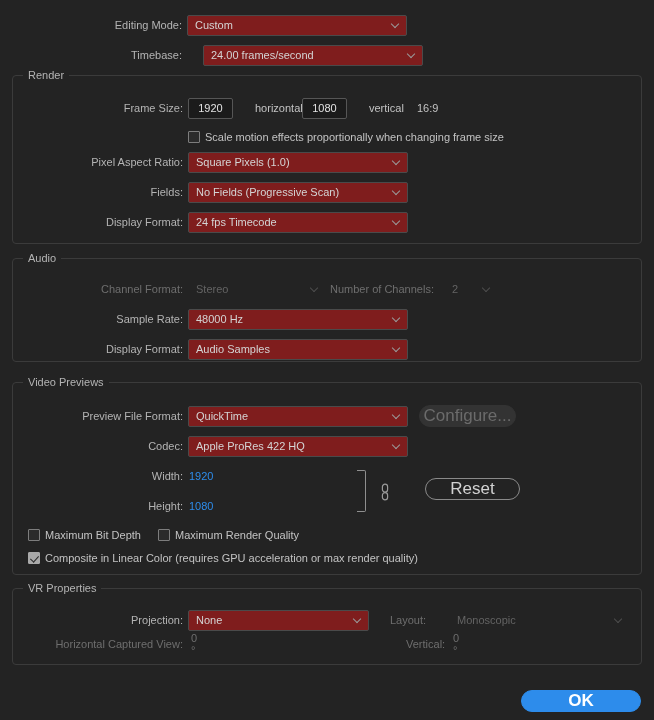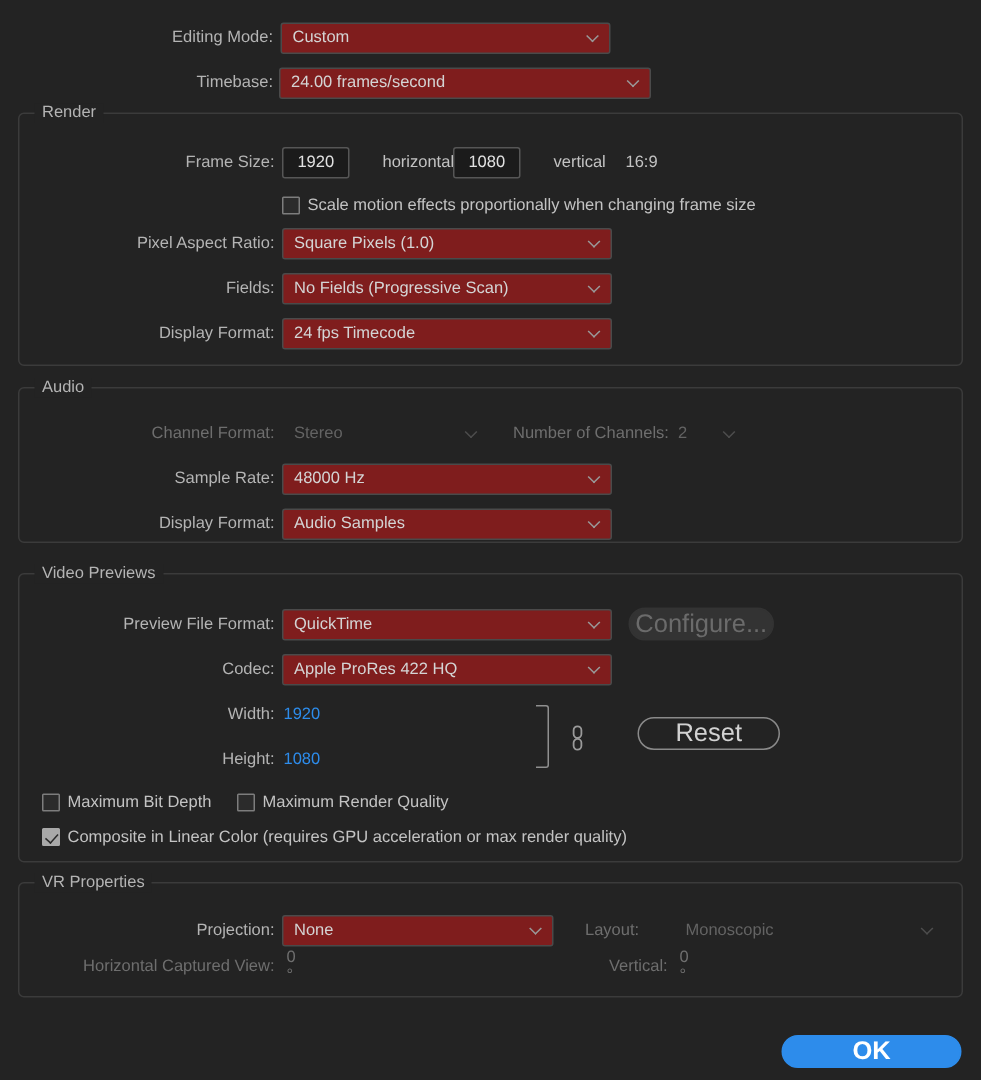--- a/index.html
+++ b/index.html
@@ -111,21 +111,21 @@
   <div class="row" style="left:0; top:14px; width:410px;">
     <div class="lblcol lbl">Editing Mode:</div>
     <div class="sel" style="position:absolute; left:187px; width:220px;">
       <span>Custom</span>
       <span class="chev"></span>
     </div>
   </div>
 
   <div class="row" style="left:0; top:44px; width:410px;">
     <div class="lblcol lbl">Timebase:</div>
-    <div class="sel" style="position:absolute; left:186px; width:248px;">
+    <div class="sel" style="position:absolute; left:203px; width:220px;">
       <span>24.00  frames/second</span>
       <span class="chev"></span>
     </div>
   </div>
 
   <div class="fs" style="top:75px; height:169px;">
     <div class="legend">Render</div>
 
     <div class="row" style="left:-12px; top:21px; width:620px;">
       <div class="lblcol lbl">Frame Size:</div>
@@ -174,21 +174,21 @@
 
   <div class="fs" style="top:258px; height:104px;">
     <div class="legend">Audio</div>
 
     <div class="row" style="left:-12px; top:19px;">
       <div class="lblcol lbl dim">Channel Format:</div>
       <div class="sel disabled" style="position:absolute; left:187px; width:138px;">
         <span>Stereo</span>
         <span class="chev"></span>
       </div>
-      <div class="lbl dim" style="position:absolute; left:341px;">Number of Channels:</div>
+      <div class="lbl dim" style="position:absolute; left:329px;">Number of Channels:</div>
       <div class="sel disabled" style="position:absolute; left:443px; width:54px;">
         <span>2</span>
         <span class="chev"></span>
       </div>
     </div>
 
     <div class="row" style="left:-12px; top:49px;">
       <div class="lblcol lbl">Sample Rate:</div>
       <div class="sel" style="position:absolute; left:187px; width:220px;">
         <span>48000 Hz</span>

